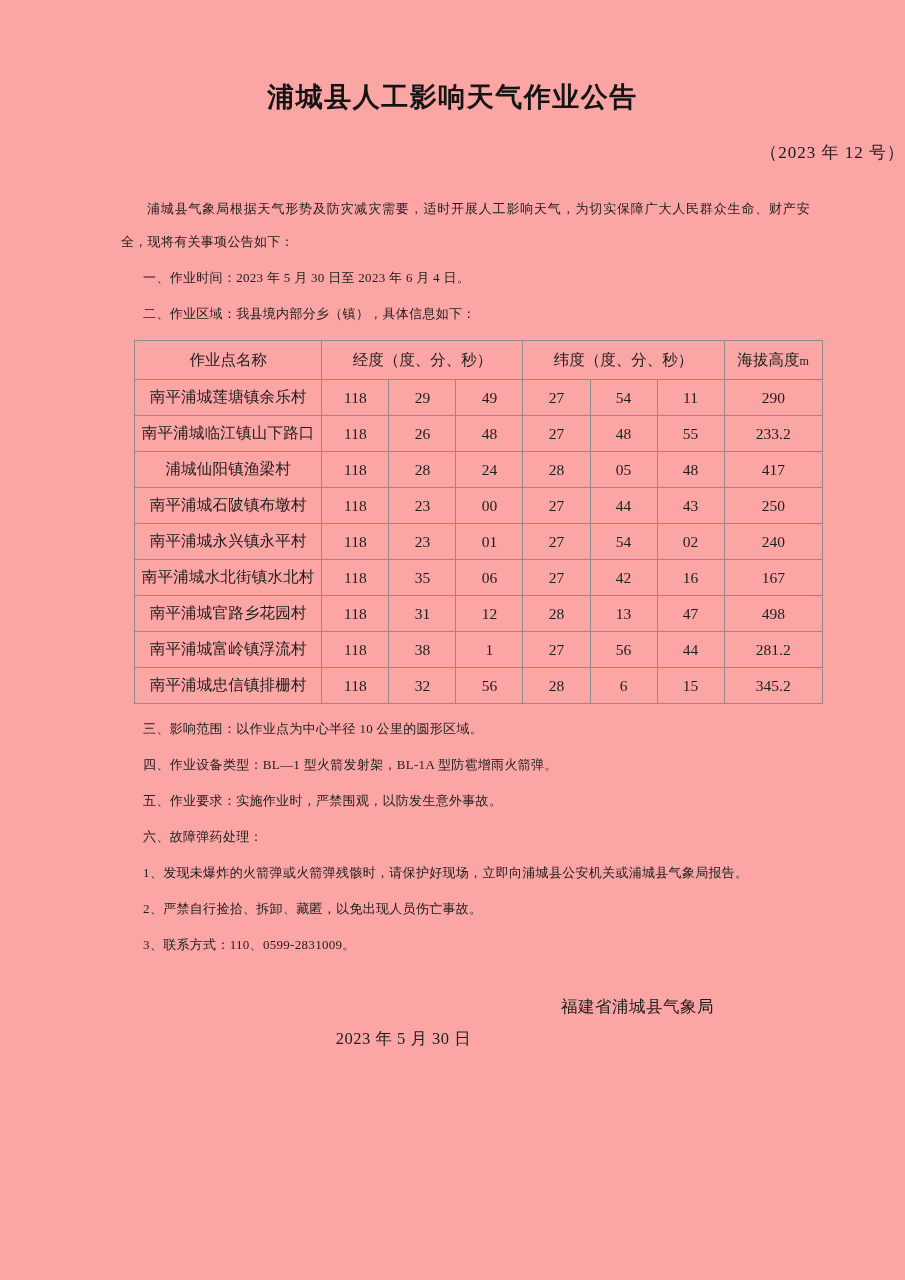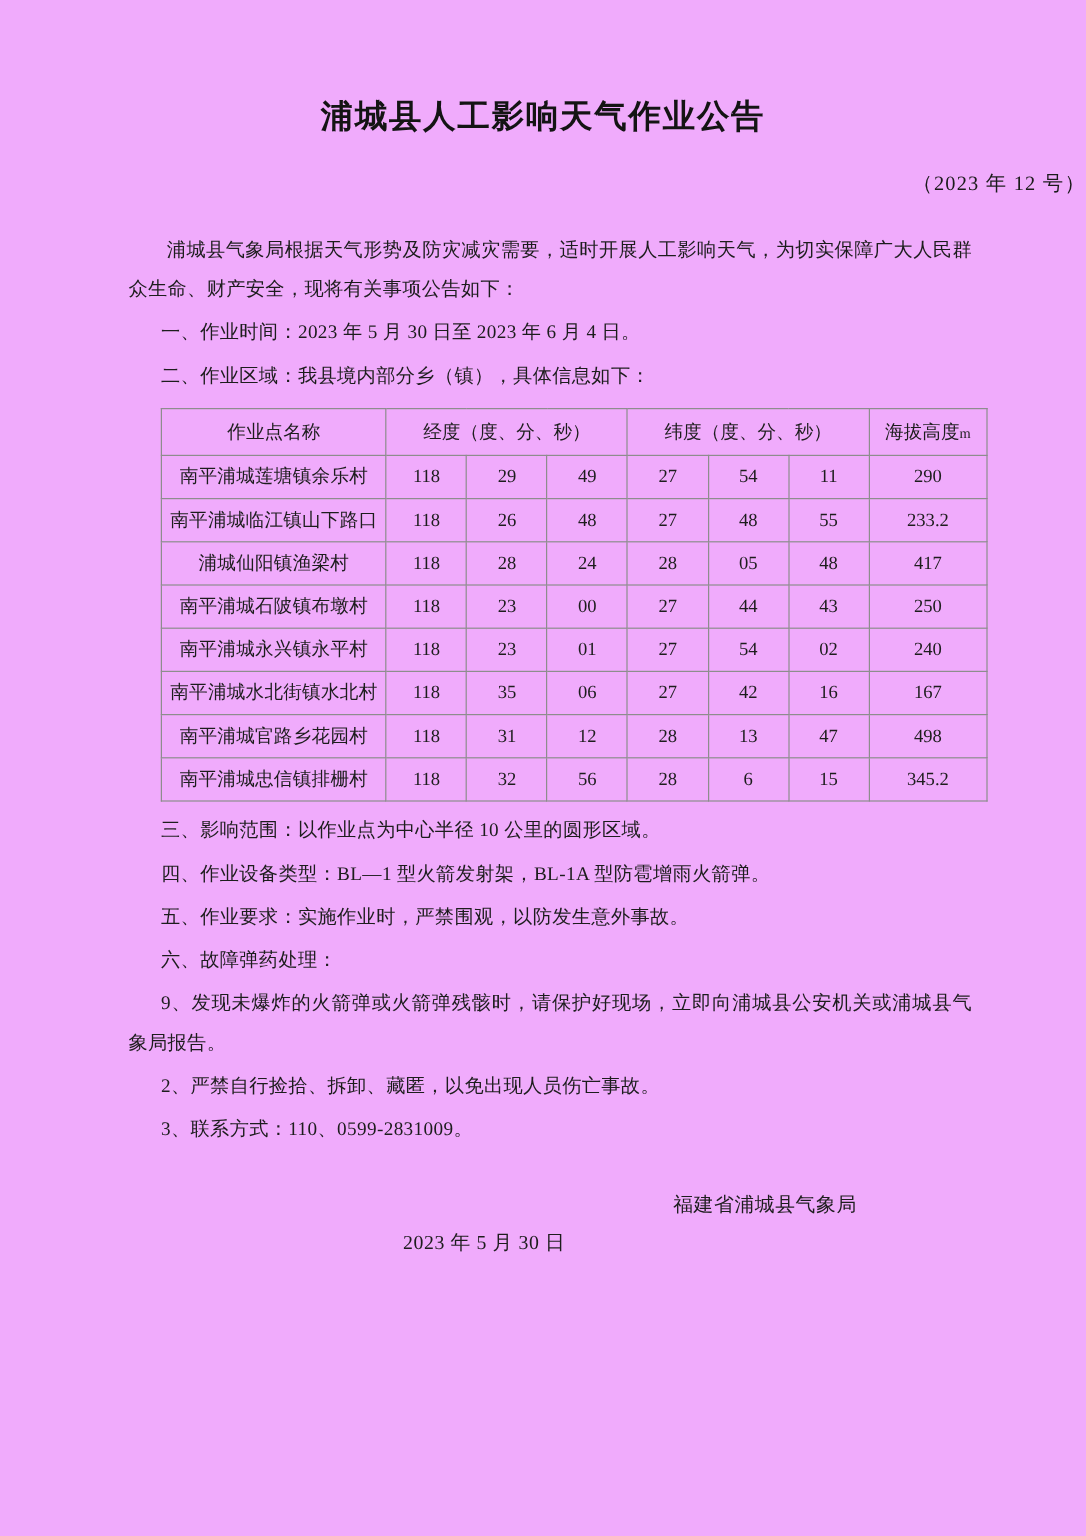--- a/index.html
+++ b/index.html
@@ -15,21 +15,21 @@
     color: #1d1d1d;
     position: relative;
     overflow: hidden;
   }
   .page {
     width: 905px;
     height: 1280px;
     box-sizing: border-box;
     padding: 0;
     position: relative;
-    background: #f0abfc;
+    background: #fca5a5;
   }
 
   .doc-title {
     text-align: center;
     font-size: 27px;
     font-weight: bold;
     letter-spacing: 1.5px;
     margin: 0;
     padding-top: 80px;
     line-height: 1.3;
@@ -42,22 +42,22 @@
     padding-top: 26px;
     letter-spacing: 1px;
     color: #1b1b1b;
   }
 
   .body-block {
     padding: 0 95px 0 105px;
     margin-top: 28px;
   }
   p.para {
-    margin: 0 0 3px 2px;
-    font-size: 16px;
+    margin: 0 0 3px 16px;
+    font-size: 13px;
     line-height: 33px;
     text-align: justify;
     text-justify: inter-ideograph;
     letter-spacing: 0.3px;
     color: #1d1d1d;
   }
   p.indent {
     text-indent: 2em;
   }
   p.item {
@@ -215,38 +215,48 @@
               <td class="name-cell">南平浦城官路乡花园村</td>
               <td>118</td>
               <td>31</td>
               <td>12</td>
               <td>28</td>
               <td>13</td>
               <td>47</td>
               <td>498</td>
             </tr>
             <tr>
+              <td class="name-cell">南平浦城富岭镇浮流村</td>
+              <td>118</td>
+              <td>38</td>
+              <td>1</td>
+              <td>27</td>
+              <td>56</td>
+              <td>44</td>
+              <td>281.2</td>
+            </tr>
+            <tr>
               <td class="name-cell">南平浦城忠信镇排栅村</td>
               <td>118</td>
               <td>32</td>
               <td>56</td>
               <td>28</td>
               <td>6</td>
               <td>15</td>
               <td>345.2</td>
             </tr>
           </tbody>
       </table>
     </div>
 
     <p class="para item">三、影响范围：以作业点为中心半径 10 公里的圆形区域。</p>
     <p class="para item">四、作业设备类型：BL—1 型火箭发射架，BL-1A 型防雹增雨火箭弹。</p>
     <p class="para item">五、作业要求：实施作业时，严禁围观，以防发生意外事故。</p>
     <p class="para item">六、故障弹药处理：</p>
-    <p class="para item">9、发现未爆炸的火箭弹或火箭弹残骸时，请保护好现场，立即向浦城县公安机关或浦城县气象局报告。</p>
+    <p class="para item">1、发现未爆炸的火箭弹或火箭弹残骸时，请保护好现场，立即向浦城县公安机关或浦城县气象局报告。</p>
     <p class="para item">2、严禁自行捡拾、拆卸、藏匿，以免出现人员伤亡事故。</p>
     <p class="para item">3、联系方式：110、0599-2831009。</p>
 
     <div class="signature">
       <div class="sig-dept">福建省浦城县气象局</div>
       <div class="sig-date">2023 年 5 月 30 日</div>
     </div>
 
   </div>
 </div>

